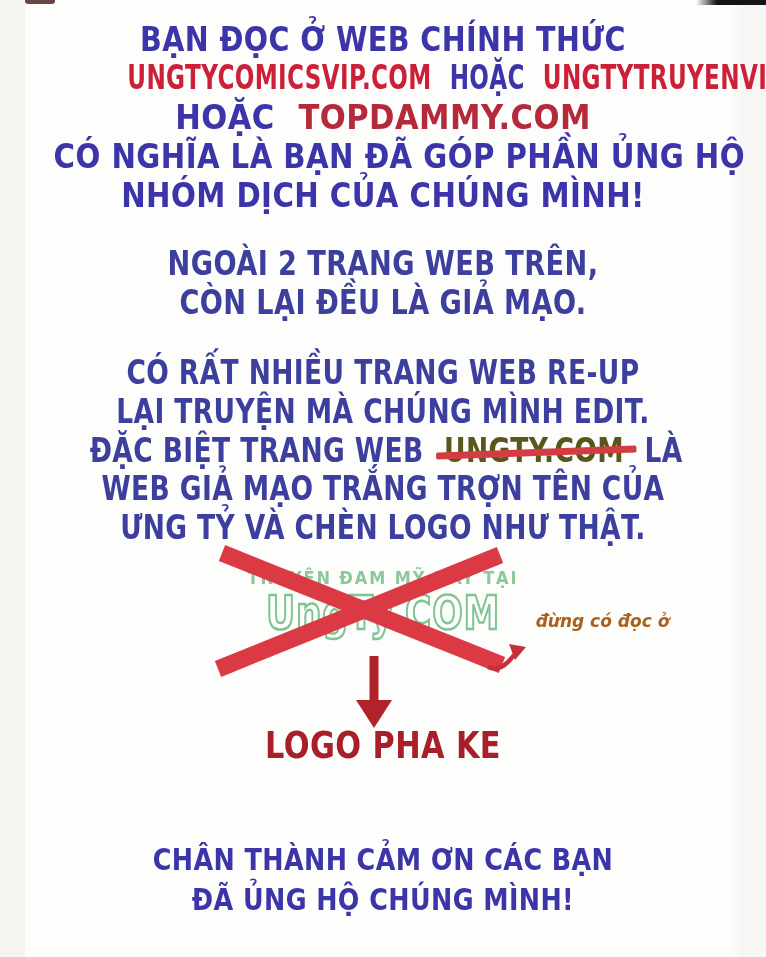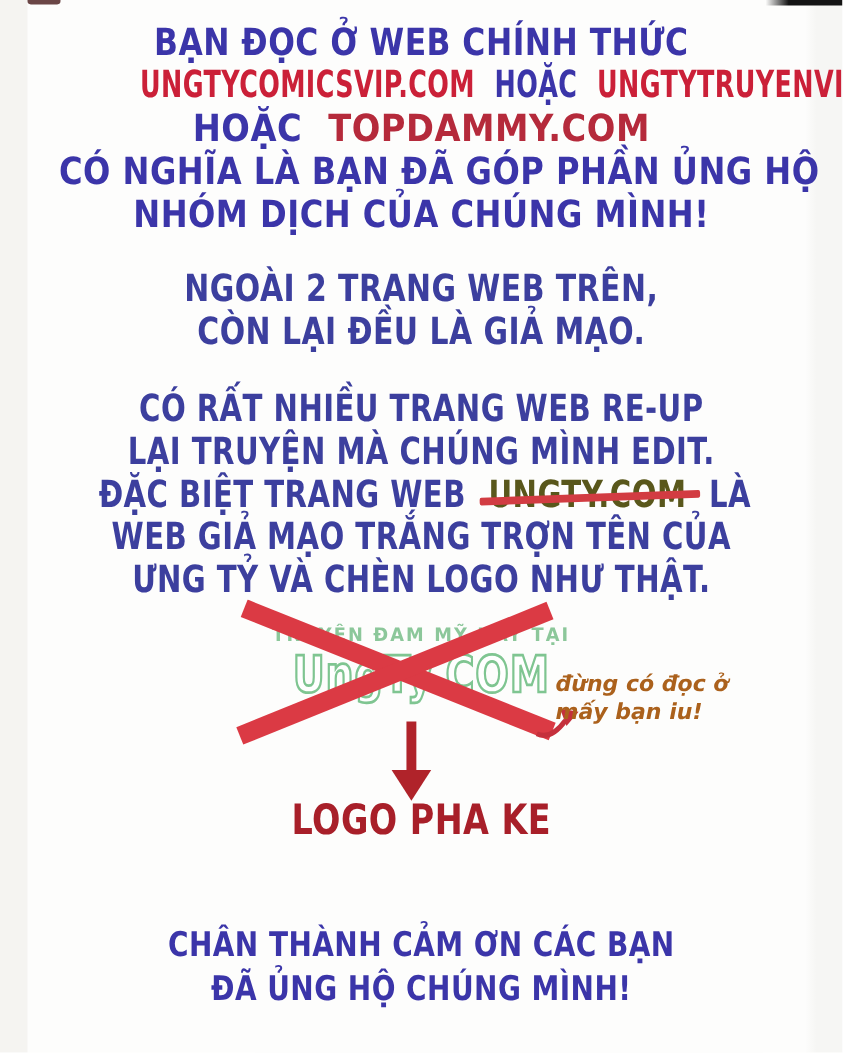--- a/index.html
+++ b/index.html
@@ -50,22 +50,22 @@
     top:589px;font-size:46px;color:#ffffff;
     -webkit-text-stroke:2.5px #7fc591;
     text-shadow:0 0 1px #9ed4ab;
     transform:scaleX(.78);letter-spacing:1px;
   }
   .cross-svg{position:absolute;left:200px;top:545px;}
   .curved-arrow-svg{position:absolute;left:486px;top:640px;}
   .down-arrow-svg{position:absolute;left:347px;top:652px;}
 
   .note{
-    position:absolute;left:505px;top:608px;width:195px;text-align:left;
-    font-size:20px;line-height:26px;font-style:italic;letter-spacing:0;
+    position:absolute;left:505px;top:608px;width:195px;text-align:center;
+    font-size:17px;line-height:26px;font-style:italic;letter-spacing:0;
   }
   .label{top:726px;}
   .fl1{top:843px;} .fl2{top:883px;}
 </style>
 </head>
 <body>
 
 <div class="page">
 
   <div class="strip left"></div>
@@ -110,21 +110,20 @@
     <line x1="300" y1="10" x2="18" y2="124" stroke="#db3a44" stroke-width="17"></line>
   </svg>
 
   <svg class="curved-arrow-svg" width="46" height="36" viewBox="0 0 46 36">
     <path d="M2,27 Q15,33 28,15" stroke="#c5303c" stroke-width="4.5" fill="none"></path>
     <polygon points="23,4 40,7 29,20" fill="#c5303c"></polygon>
   </svg>
 
   <div class="note brown">
     <div>đừng có đọc ở</div>
-    <div>mấy bạn iu!</div>
   </div>
 
   <svg class="down-arrow-svg" width="54" height="80" viewBox="0 0 54 80">
     <line x1="27" y1="4" x2="27" y2="52" stroke="#b0232a" stroke-width="9"></line>
     <polygon points="9,48 45,48 27,76" fill="#b0232a"></polygon>
   </svg>
 
   <div class="line fs38 labelred label cx80">LOGO PHA KE</div>
 
   <div class="line fs31 blue fl1 cx82">CHÂN THÀNH CẢM ƠN CÁC BẠN</div>

